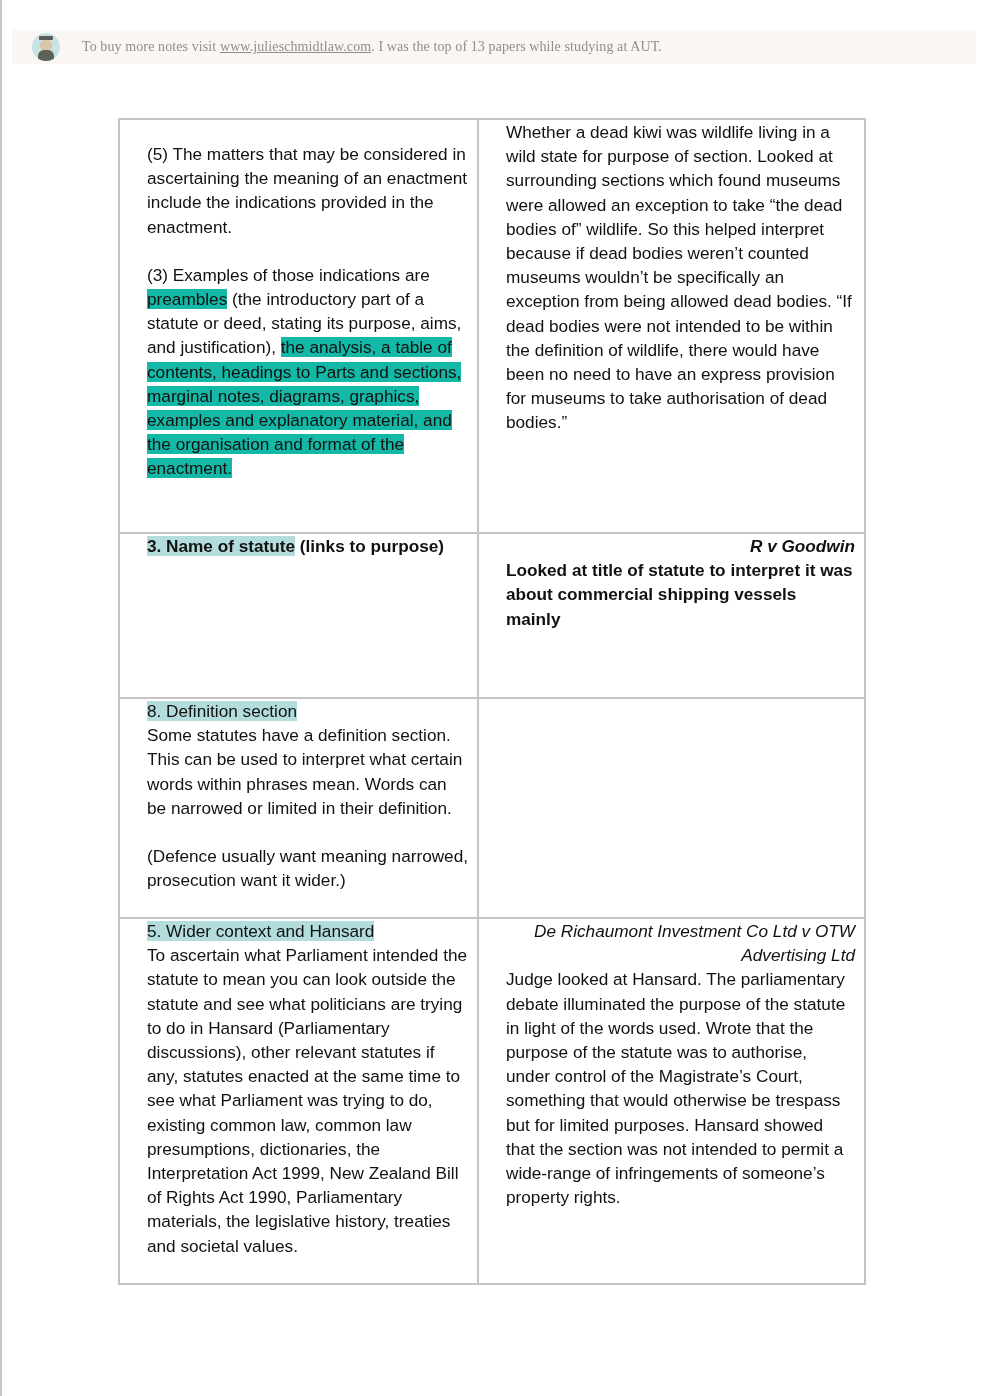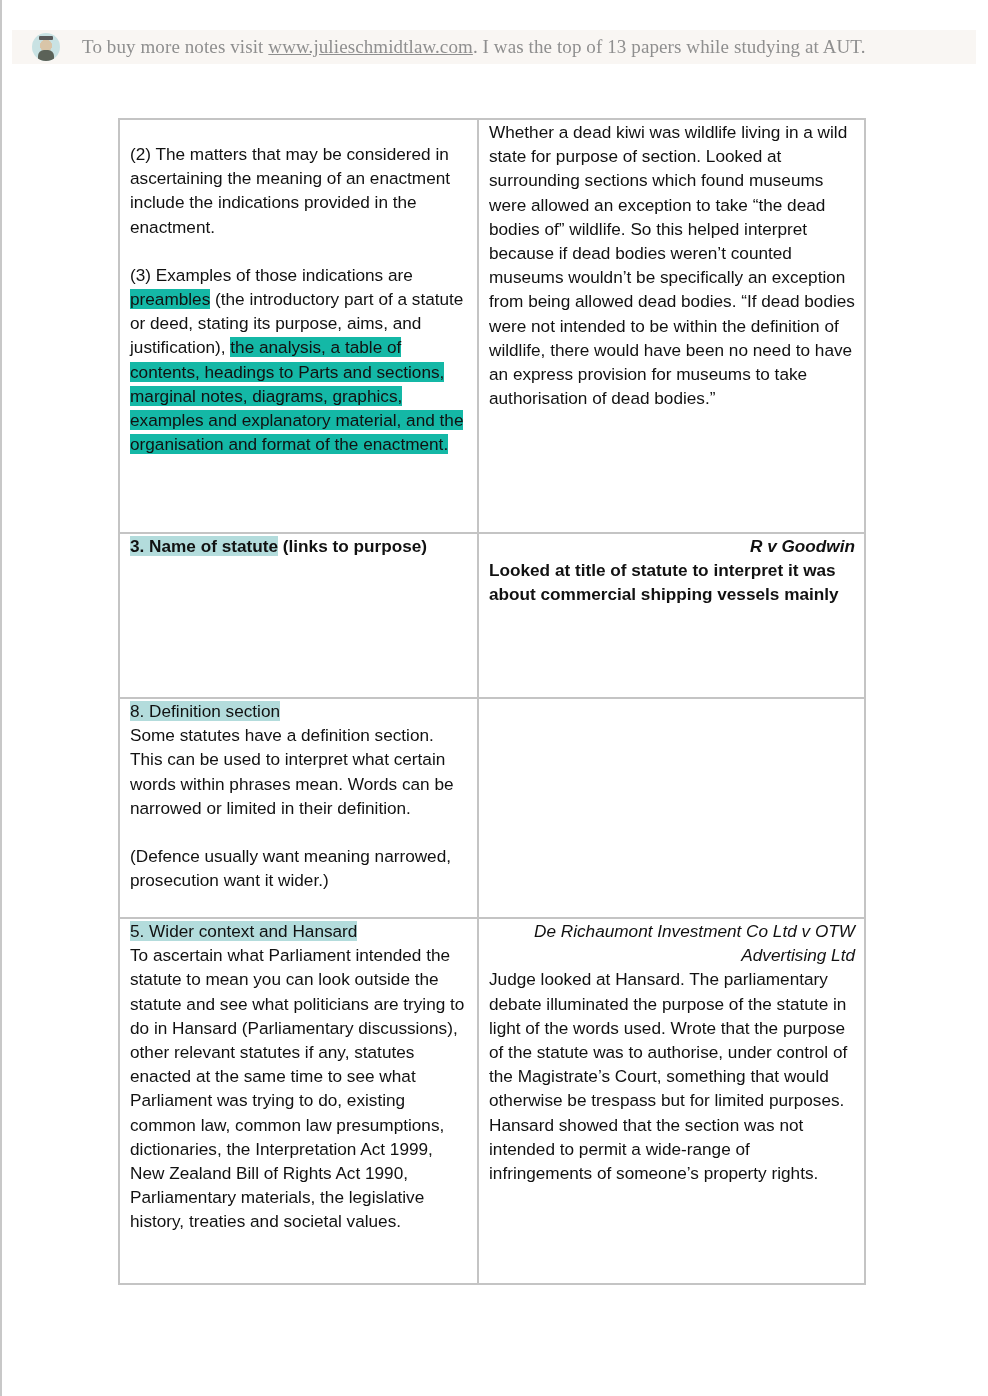--- a/index.html
+++ b/index.html
@@ -26,33 +26,33 @@
       content: ""; position: absolute; left: 7px; top: 3px; width: 14px; height: 4px;
       background: #5a5a5a; border-radius: 1px;
     }
     .avatar::after {
       content: ""; position: absolute; left: 6px; top: 17px; width: 16px; height: 12px;
       background: #5b6258; border-radius: 6px 6px 0 0;
     }
     .banner-text {
       margin-left: 22px;
       font-family: "Liberation Serif", "DejaVu Serif", serif;
-      font-size: 19px; color: #8f8f8f; letter-spacing: 0.1px;
+      font-size: 14px; color: #8f8f8f; letter-spacing: 0.1px;
       white-space: nowrap;
     }
     .banner-text a { color: #8f8f8f; text-decoration: underline; }
 
     table.notes {
       position: absolute; left: 118px; top: 118px;
       width: 746px; border-collapse: collapse; table-layout: fixed;
       font-size: 17.2px; line-height: 24.2px;
     }
     table.notes td {
       border: 2px solid #c4c4c4; vertical-align: top;
-      padding: 0 9px 0 10px;
+      padding: 0 9px 0 27px;
     }
     table.notes col.c1 { width: 359px; }
     table.notes col.c2 { width: 387px; }
     tr.r1 td { height: 390px; }
     tr.r2 td { height: 163px; font-weight: bold; }
     tr.r3 td { height: 218px; }
     tr.r4 td { height: 364px; border-radius: 8px; }
     .hl-peach { background: #14b8a6; }
     .hl-teal { background: #b3dcdc; }
     .case { font-style: italic; text-align: right; }
@@ -73,21 +73,21 @@
 </div>
 
 <table class="notes">
   <colgroup>
       <col class="c1">
       <col class="c2">
     </colgroup>
   <tbody>
       <tr class="r1">
     <td class="left">
-      <p>(2) The matters that may be considered in ascertaining the meaning of an enactment include the indications provided in the enactment.</p>
+      <p>(5) The matters that may be considered in ascertaining the meaning of an enactment include the indications provided in the enactment.</p>
       <div class="gap"></div>
       <p><span>(3) Examples of those indications are </span><span class="hl-peach">preambles</span><span> (the introductory part of a statute or deed, stating its purpose, aims, and justification), </span><span class="hl-peach">the analysis, a table of contents, headings to Parts and sections, marginal notes, diagrams, graphics, examples and explanatory material, and the organisation and format of the enactment.</span></p>
     </td>
     <td>
       <p>Whether a dead kiwi was wildlife living in a wild state for purpose of section. Looked at surrounding sections which found museums were allowed an exception to take “the dead bodies of” wildlife. So this helped interpret because if dead bodies weren’t counted museums wouldn’t be specifically an exception from being allowed dead bodies. “If dead bodies were not intended to be within the definition of wildlife, there would have been no need to have an express provision for museums to take authorisation of dead bodies.”</p>
     </td>
   </tr>
   <tr class="r2">
     <td>
       <p><span class="hl-teal">3. Name of statute</span><span> (links to purpose)</span></p>

